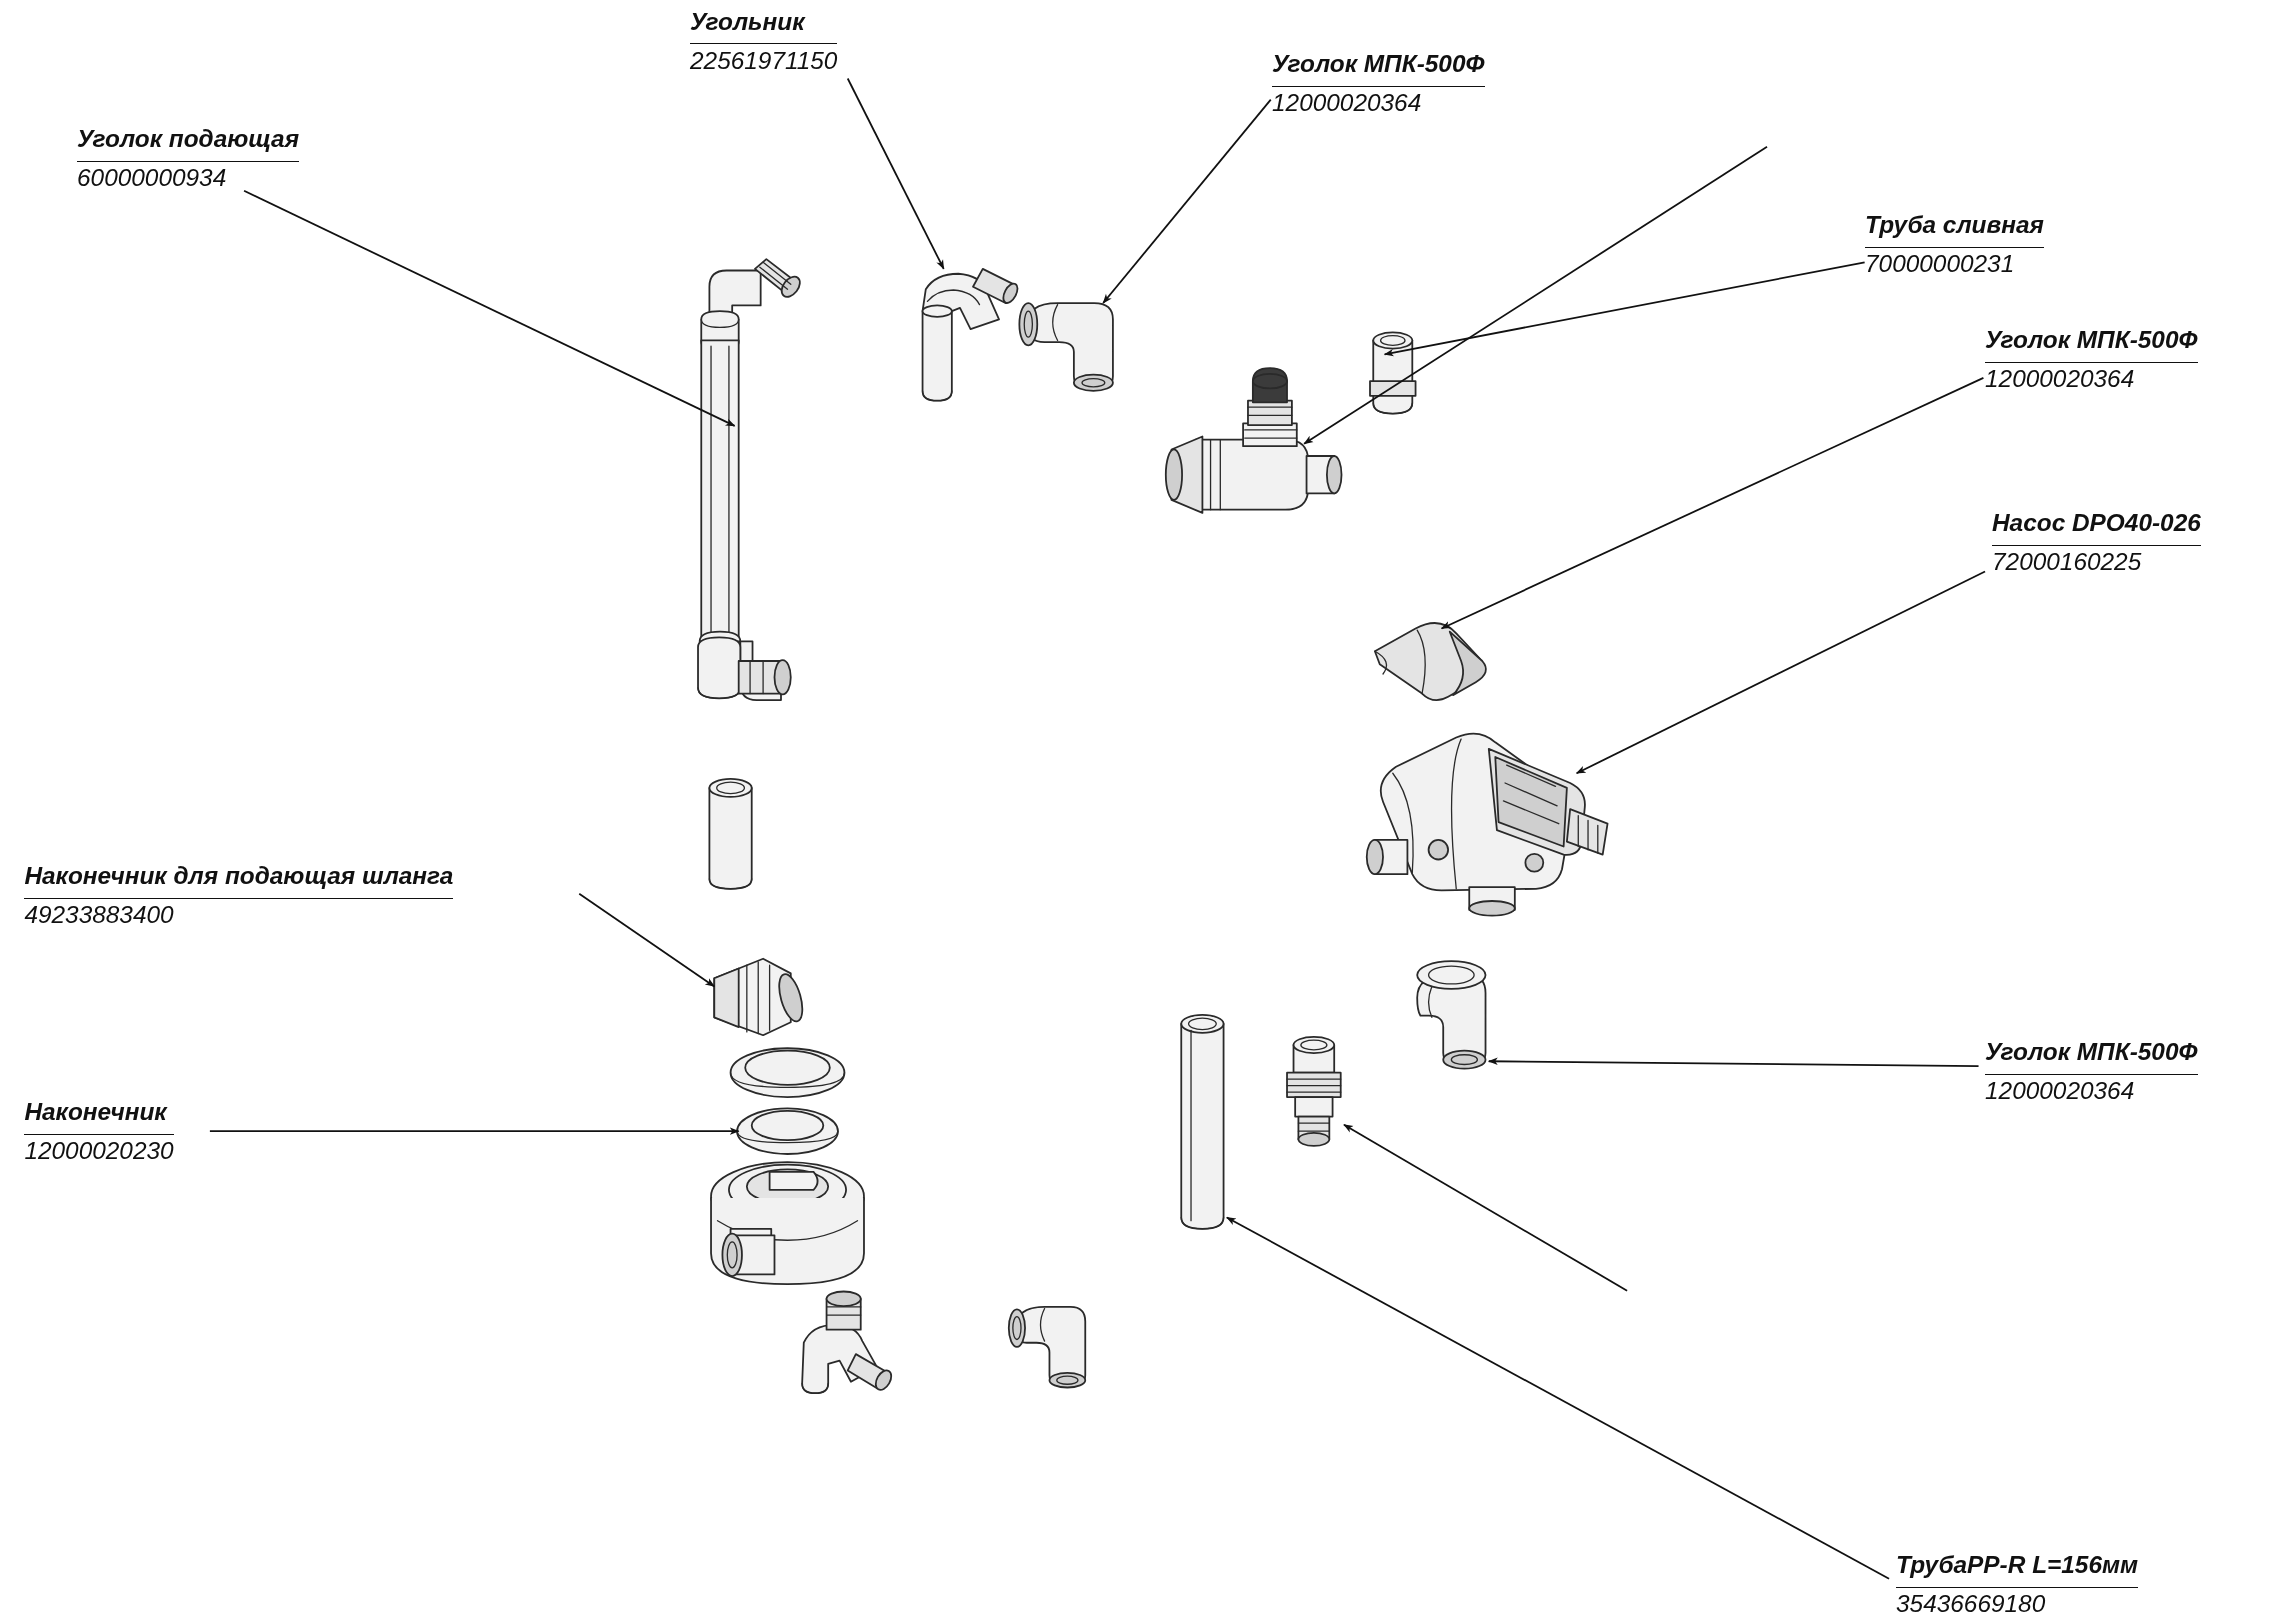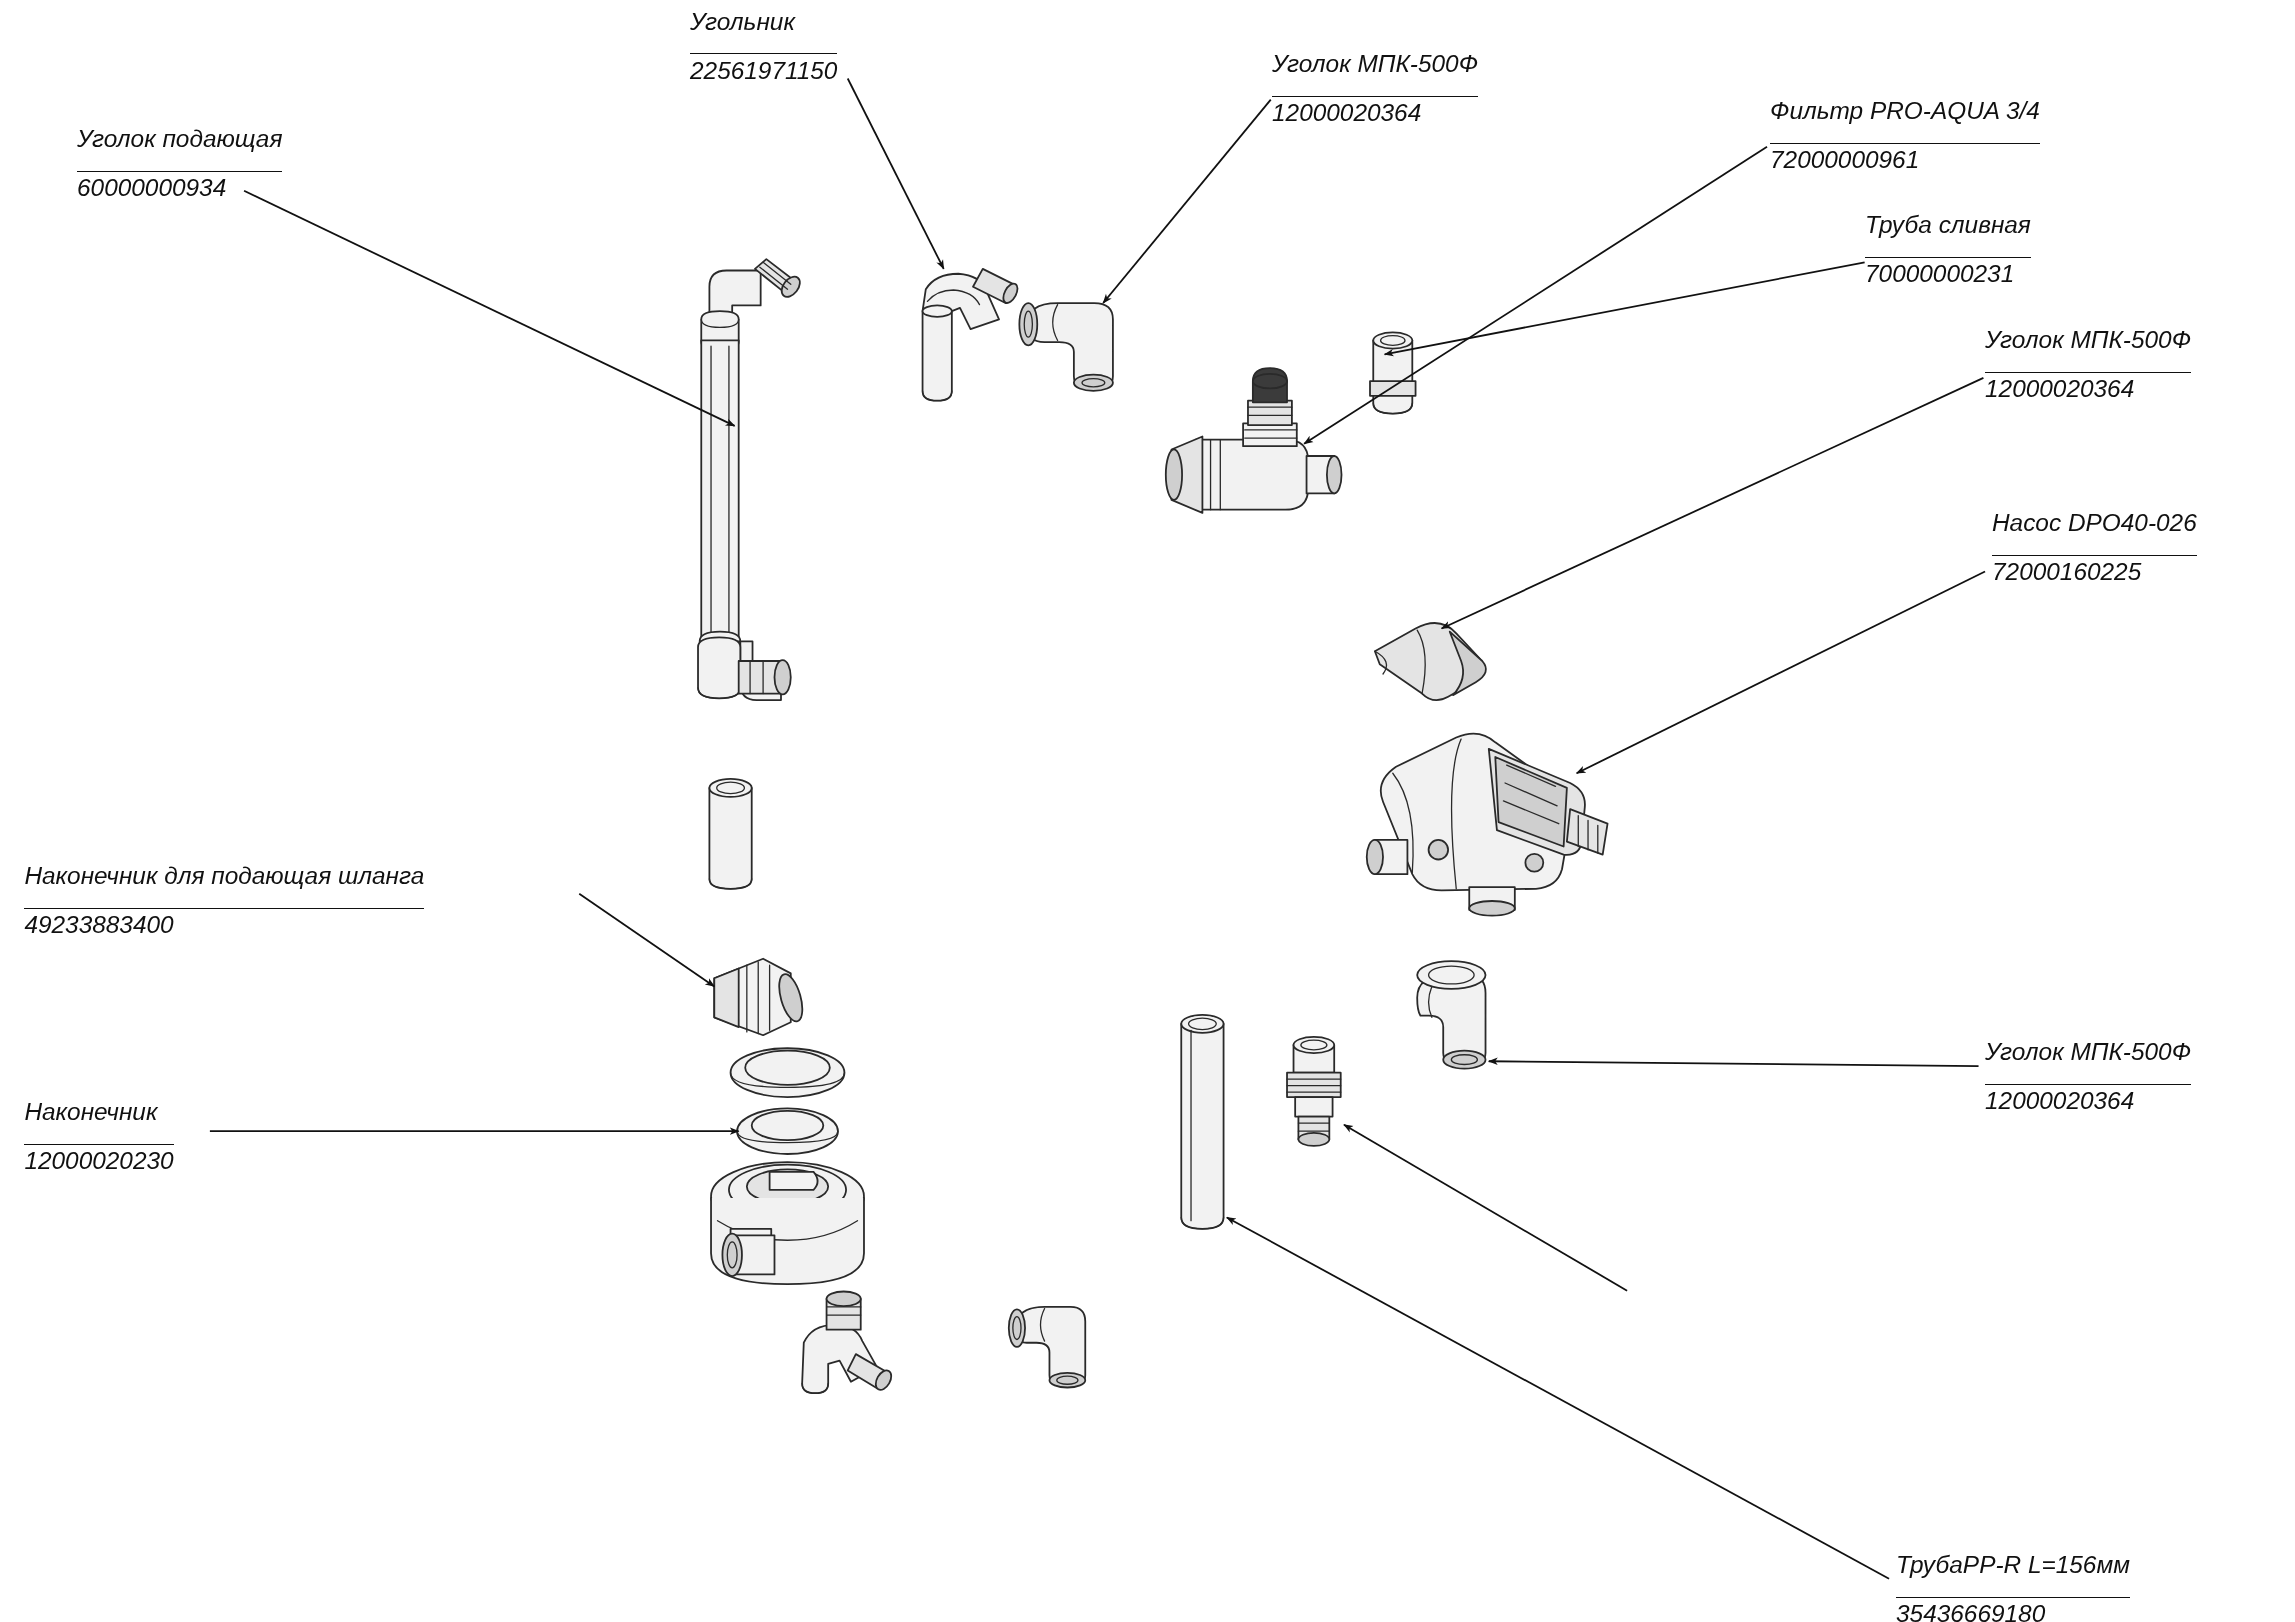--- a/index.html
+++ b/index.html
@@ -20,21 +20,22 @@
     font-family: "Liberation Sans", sans-serif;
     font-style: italic;
     font-size: 24.4px;
     line-height: 1.22;
     color: #111111;
     white-space: nowrap;
   }
   .callout .title {
     display: block;
     border-bottom: 1.6px solid #111111;
-    padding-bottom: 17px;
+    padding-bottom: 7px;
+    font-weight: bold;
   }
   .callout .code {
     display: block;
     padding-top: 1.6px;
   }
   svg.layer {
     position: absolute;
     left: 0;
     top: 0;
     width: 2295px;
@@ -294,24 +295,20 @@
   <div class="callout" style="left:690px; top:6.5px;">
     <span class="title">Угольник</span>
     <span class="code">22561971150</span>
   </div>
 
   <div class="callout" style="left:1272px; top:49px;">
     <span class="title">Уголок МПК-500Ф</span>
     <span class="code">12000020364</span>
   </div>
 
-  <div class="callout" style="left:1770px; top:96px;">
-    <span class="title">Фильтр PRO-AQUA 3/4</span>
-    <span class="code">72000000961</span>
-  </div>
 
   <div class="callout" style="left:1865px; top:210px;">
     <span class="title">Труба сливная</span>
     <span class="code">70000000231</span>
   </div>
 
   <div class="callout" style="left:1985px; top:325px;">
     <span class="title">Уголок МПК-500Ф</span>
     <span class="code">12000020364</span>
   </div>

